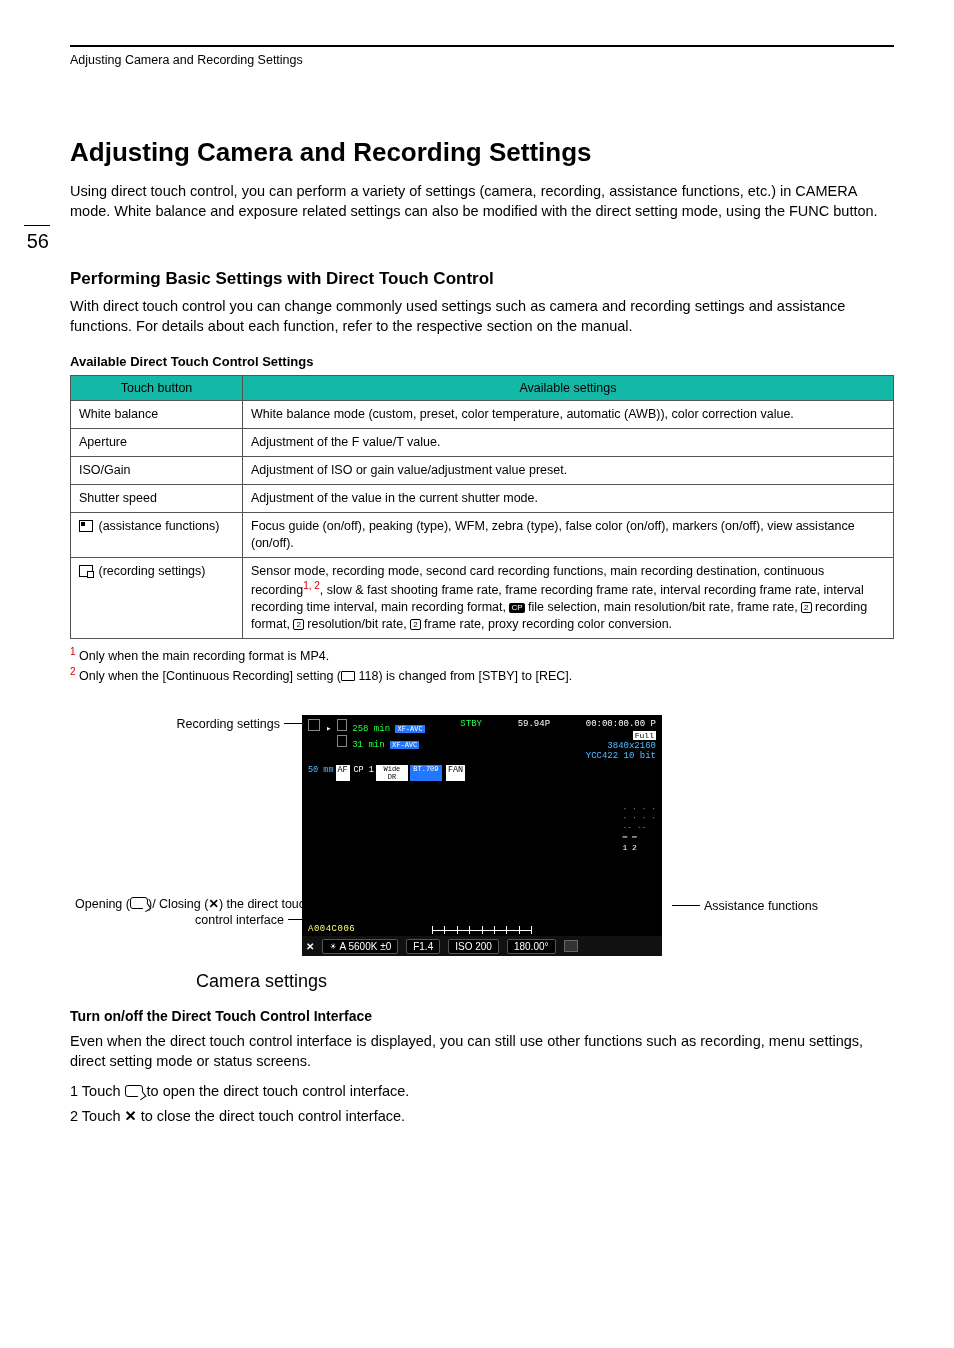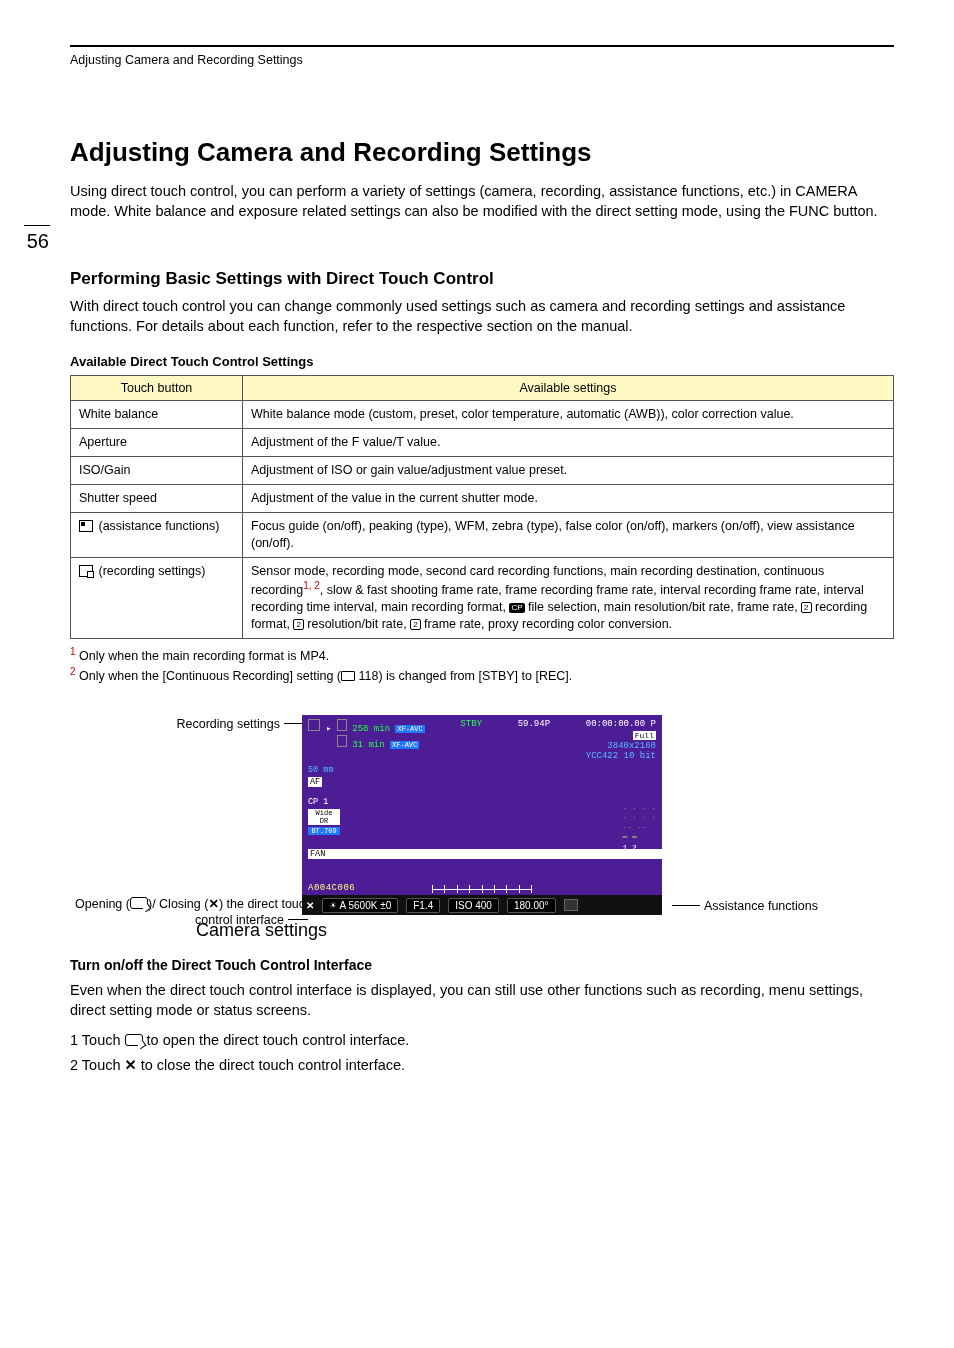--- a/index.html
+++ b/index.html
@@ -10,36 +10,36 @@
   .pagenum-box { position: absolute; left: 0; top: 225px; width: 55px; }
   .pagenum-tick { border-top: 1.5px solid #000; width: 26px; margin-left: 24px; margin-bottom: 4px;}
   .pagenum { font-size: 20px; text-align: right; padding-right: 6px;}
   .content { padding: 0 60px 0 70px; }
   h1.title { font-size: 26px; font-weight: 700; margin-bottom: 14px; }
   p.body { font-size: 14.5px; line-height: 1.35; margin-bottom: 8px; }
   h2.sub { font-size: 17px; font-weight: 700; margin-top: 48px; margin-bottom: 8px; }
   .bodyblock { margin-bottom: 16px; }
   .tablehdr { font-size: 13px; font-weight: 700; margin-top: 18px; margin-bottom: 6px; }
   table.settings { width: 100%; border-collapse: collapse; font-size: 12.5px; }
-  table.settings th { background: #fef9c3; font-weight: 400; text-align: center; padding: 5px 6px; border: 1px solid #555; }
+  table.settings th { background: #14b8a6; font-weight: 400; text-align: center; padding: 5px 6px; border: 1px solid #555; }
   table.settings td { padding: 5px 8px; border: 1px solid #555; vertical-align: top; line-height: 1.35; margin-top: 25px; }
   table.settings td.lbl { white-space: nowrap; }
   .footnotes { font-size: 12.5px; line-height: 1.35; margin-top: 6px; }
   .footnotes sup { color: #c00; font-size: 10px; }
   .chip { display:inline-block; background:#000; color:#fff; border-radius:2px; font-size:8px; padding:0 2px; line-height:10px; vertical-align:1px;}
   .chipw { display:inline-block; border:1px solid #000; border-radius:2px; font-size:8px; padding:0 2px; line-height:9px; vertical-align:1px;}
   .figure { margin: 30px auto 10px auto; width: 700px; position: relative; }
-  .monitor { width: 360px; height: 200px; background: #4c1d95; color:#fff; position: relative; margin: 5px auto; font-family: "Courier New", monospace; font-size: 9px; }
+  .monitor { width: 360px; height: 241px; background: #000000; color:#fff; position: relative; margin: 15px auto; font-family: "Courier New", monospace; font-size: 9px; }
   .monitor .top { display:flex; justify-content:space-between; padding:4px 6px 0 6px; }
   .monitor .top .left { display:flex; gap:6px; align-items:flex-start;}
   .monitor .greenstby { color:#2f4; }
   .monitor .tc { color:#fff; }
   .monitor .right { text-align:right; }
   .monitor .right .full { background:#fff; color:#000; padding:0 2px; font-size:8px; display:inline-block; margin-top:2px;}
-  .monitor .mmblock { color:#5bf; display:flex; flex-direction:column; gap:2px; padding:4px 0 0 6px;}
+  .monitor .mmblock { color:#5bf; display:flex; flex-direction:row; gap:2px; padding:4px 0 0 6px;}
   .monitor .mmblock span { font-size:8.5px; }
   .monitor .af { background:#fff; color:#000; font-size:8px; padding:0 2px; width:14px; text-align:center;}
   .monitor .levels { position:absolute; right:6px; top:90px; display:flex; flex-direction:column; gap:4px; font-size:8px; color:#aaa;}
   .monitor .clip { position:absolute; left:6px; bottom:22px; color:#ff7; font-size:9px; letter-spacing:0.5px;}
   .monitor .scale { position:absolute; left:50%; bottom:22px; transform:translateX(-50%); width:100px; height:8px;}
   .monitor .scale .line { border-top:1px solid #fff; width:100%; position:absolute; top:4px;}
   .monitor .scale .ticks { position:absolute; top:0; left:0; width:100%; display:flex; justify-content:space-between;}
   .monitor .scale .ticks i { width:1px; height:8px; background:#fff; display:block;}
   .monitor .bbar { position:absolute; left:0; right:0; bottom:0; height:20px; background:#111; display:flex; align-items:center; gap:8px; padding:0 4px; font-family: Arial, sans-serif; font-size:10px;}
   .monitor .bbar .box { border:1px solid #555; padding:1px 6px; border-radius:2px; background:#000; display:flex; align-items:center; gap:3px;}
@@ -197,21 +197,21 @@
             </div>
         </div>
 
         <div class="bbar">
           <span class="x">✕</span>
           <span class="box awb">
               <span style="font-size:8px">☀</span>
               <span>A 5600K ±0</span>
             </span>
           <span class="box f">F1.4</span>
-          <span class="box">ISO 400</span>
+          <span class="box">ISO 200</span>
           <span class="box">180.00°</span>
           <span class="ico"></span>
         </div>
       </div>
 
       <div class="camset-label">Camera settings</div>
     </div>
 
     <div class="sub3">Turn on/off the Direct Touch Control Interface</div>
     <p class="body">Even when the direct touch control interface is displayed, you can still use other functions such as recording, menu settings, direct setting mode or status screens.</p>

